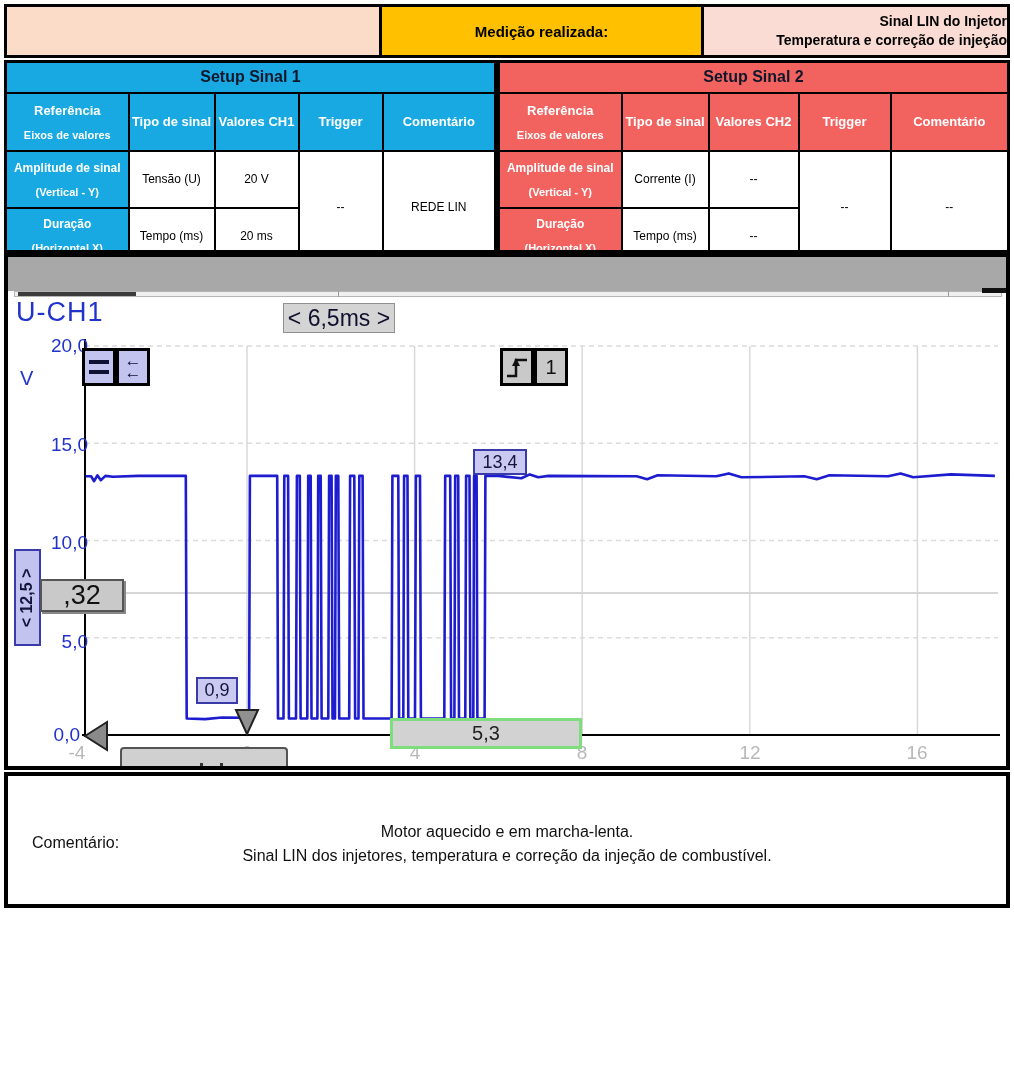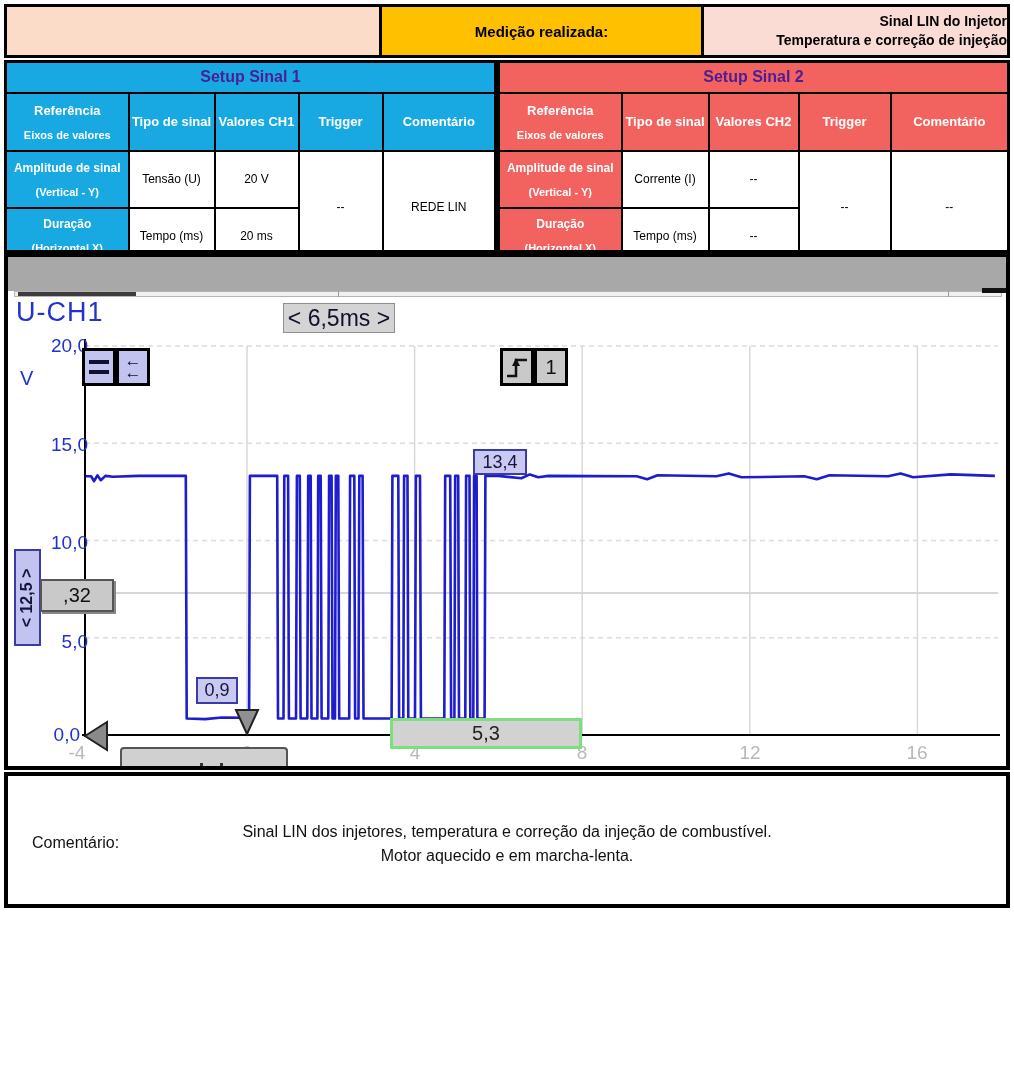--- a/index.html
+++ b/index.html
@@ -13,21 +13,21 @@
     align-items:center; text-align:center; }
   .th-left { width:375px; background:#fadcc9; border-right:3px solid #000; }
   .th-mid  { width:322px; background:#ffc000; border-right:3px solid #000; font-weight:bold; font-size:15px; }
   .th-right{ flex:1; background:#fbdcd4; font-weight:bold; font-size:14px; line-height:19px;align-items:flex-end; }
 
   
   .setup-table { position:absolute; top:60px; border-collapse:collapse; table-layout:fixed; }
   .setup-table td { border:2px solid #000; text-align:center; vertical-align:middle;
     font-size:12px; padding:2px; background:#fff; }
   .setup-table { border:3px solid #000; }
-  .setup-table .title { font-size:16px; font-weight:bold; color:#4c1d95; height:31px; }
+  .setup-table .title { font-size:16px; font-weight:bold; color:#0f172a; height:31px; }
   .setup-table .colhead { font-weight:bold; color:#fff; font-size:13px; height:58px; }
   .setup-table .refcell { color:#fff; font-weight:bold; font-size:12px; height:57px; }
   .sub { font-size:11px; font-weight:bold; display:block;margin-top:11px; }
   .t1 .title,.t1 .colhead,.t1 .refcell { background:#18a9e2; }
   .t2 .title,.t2 .colhead,.t2 .refcell { background:#f26360; }
 
   
   .scope { position:absolute; left:4px; top:250px; width:1006px; height:520px;
     border:4px solid #000; border-top:7px solid #000; background:#fff; }
   .scope-graybar { position:absolute; left:0; top:0; width:998px; height:34px; background:#a8a8a8; }
@@ -59,22 +59,22 @@
 
   .valbox { position:absolute; background:#c9c9f2; border:2px solid #3a3aa8; color:#14143c;
     font-size:18px; display:flex; align-items:center; justify-content:center; }
   .vb-high { left:465px; top:192px; width:54px; height:26px; }
   .vb-low  { left:188px; top:420px; width:42px; height:27px; }
 
   .panbtn { position:absolute; left:6px; top:292px; width:27px; height:97px; background:#c3c3ef;
     border:2px solid #3a3aa8; display:flex; align-items:center; justify-content:center; }
   .panbtn span { transform:rotate(-90deg); white-space:nowrap; font-size:16px; font-weight:bold; color:#14143c; }
 
-  .cursorbox { position:absolute; left:32px; top:322px; width:74px; height:33px; background:#c9c9c9;
-    border:2px solid #555; box-shadow:2px 2px 0 #888; color:#111; font-size:20px;
+  .cursorbox { position:absolute; left:32px; top:322px; width:84px; height:33px; background:#c9c9c9;
+    border:2px solid #555; box-shadow:2px 2px 0 #888; color:#111; font-size:27px;
     display:flex; align-items:center; justify-content:center; }
 
   .measurebox { position:absolute; left:382px; top:461px; width:192px; height:31px; background:#d2d2d2;
     border:3px solid #7ede7e; color:#222; font-size:20px; display:flex; align-items:center; justify-content:center; }
 
   .clippedbox { position:absolute; left:112px; top:490px; width:168px; height:19px; background:#d0d0d0;
     border:2px solid #555; border-bottom:none; border-radius:4px 4px 0 0; overflow:hidden; }
   .clippedbox i { position:absolute; top:14px; width:3px; height:5px; background:#333; }
 
   
@@ -249,16 +249,16 @@
   <div class="measurebox">5,3</div>
   <div class="clippedbox">
       <i style="left:78px;"></i>
       <i style="left:98px;"></i>
     </div>
 </div>
 
 <div class="comment-box">
   <div class="comment-label">Comentário:</div>
   <div class="comment-lines">
+    <div>Motor aquecido e em marcha-lenta.</div>
     <div>Sinal LIN dos injetores, temperatura e correção da injeção de combustível.</div>
-    <div>Motor aquecido e em marcha-lenta.</div>
   </div>
 </div>
 
 </body></html>

